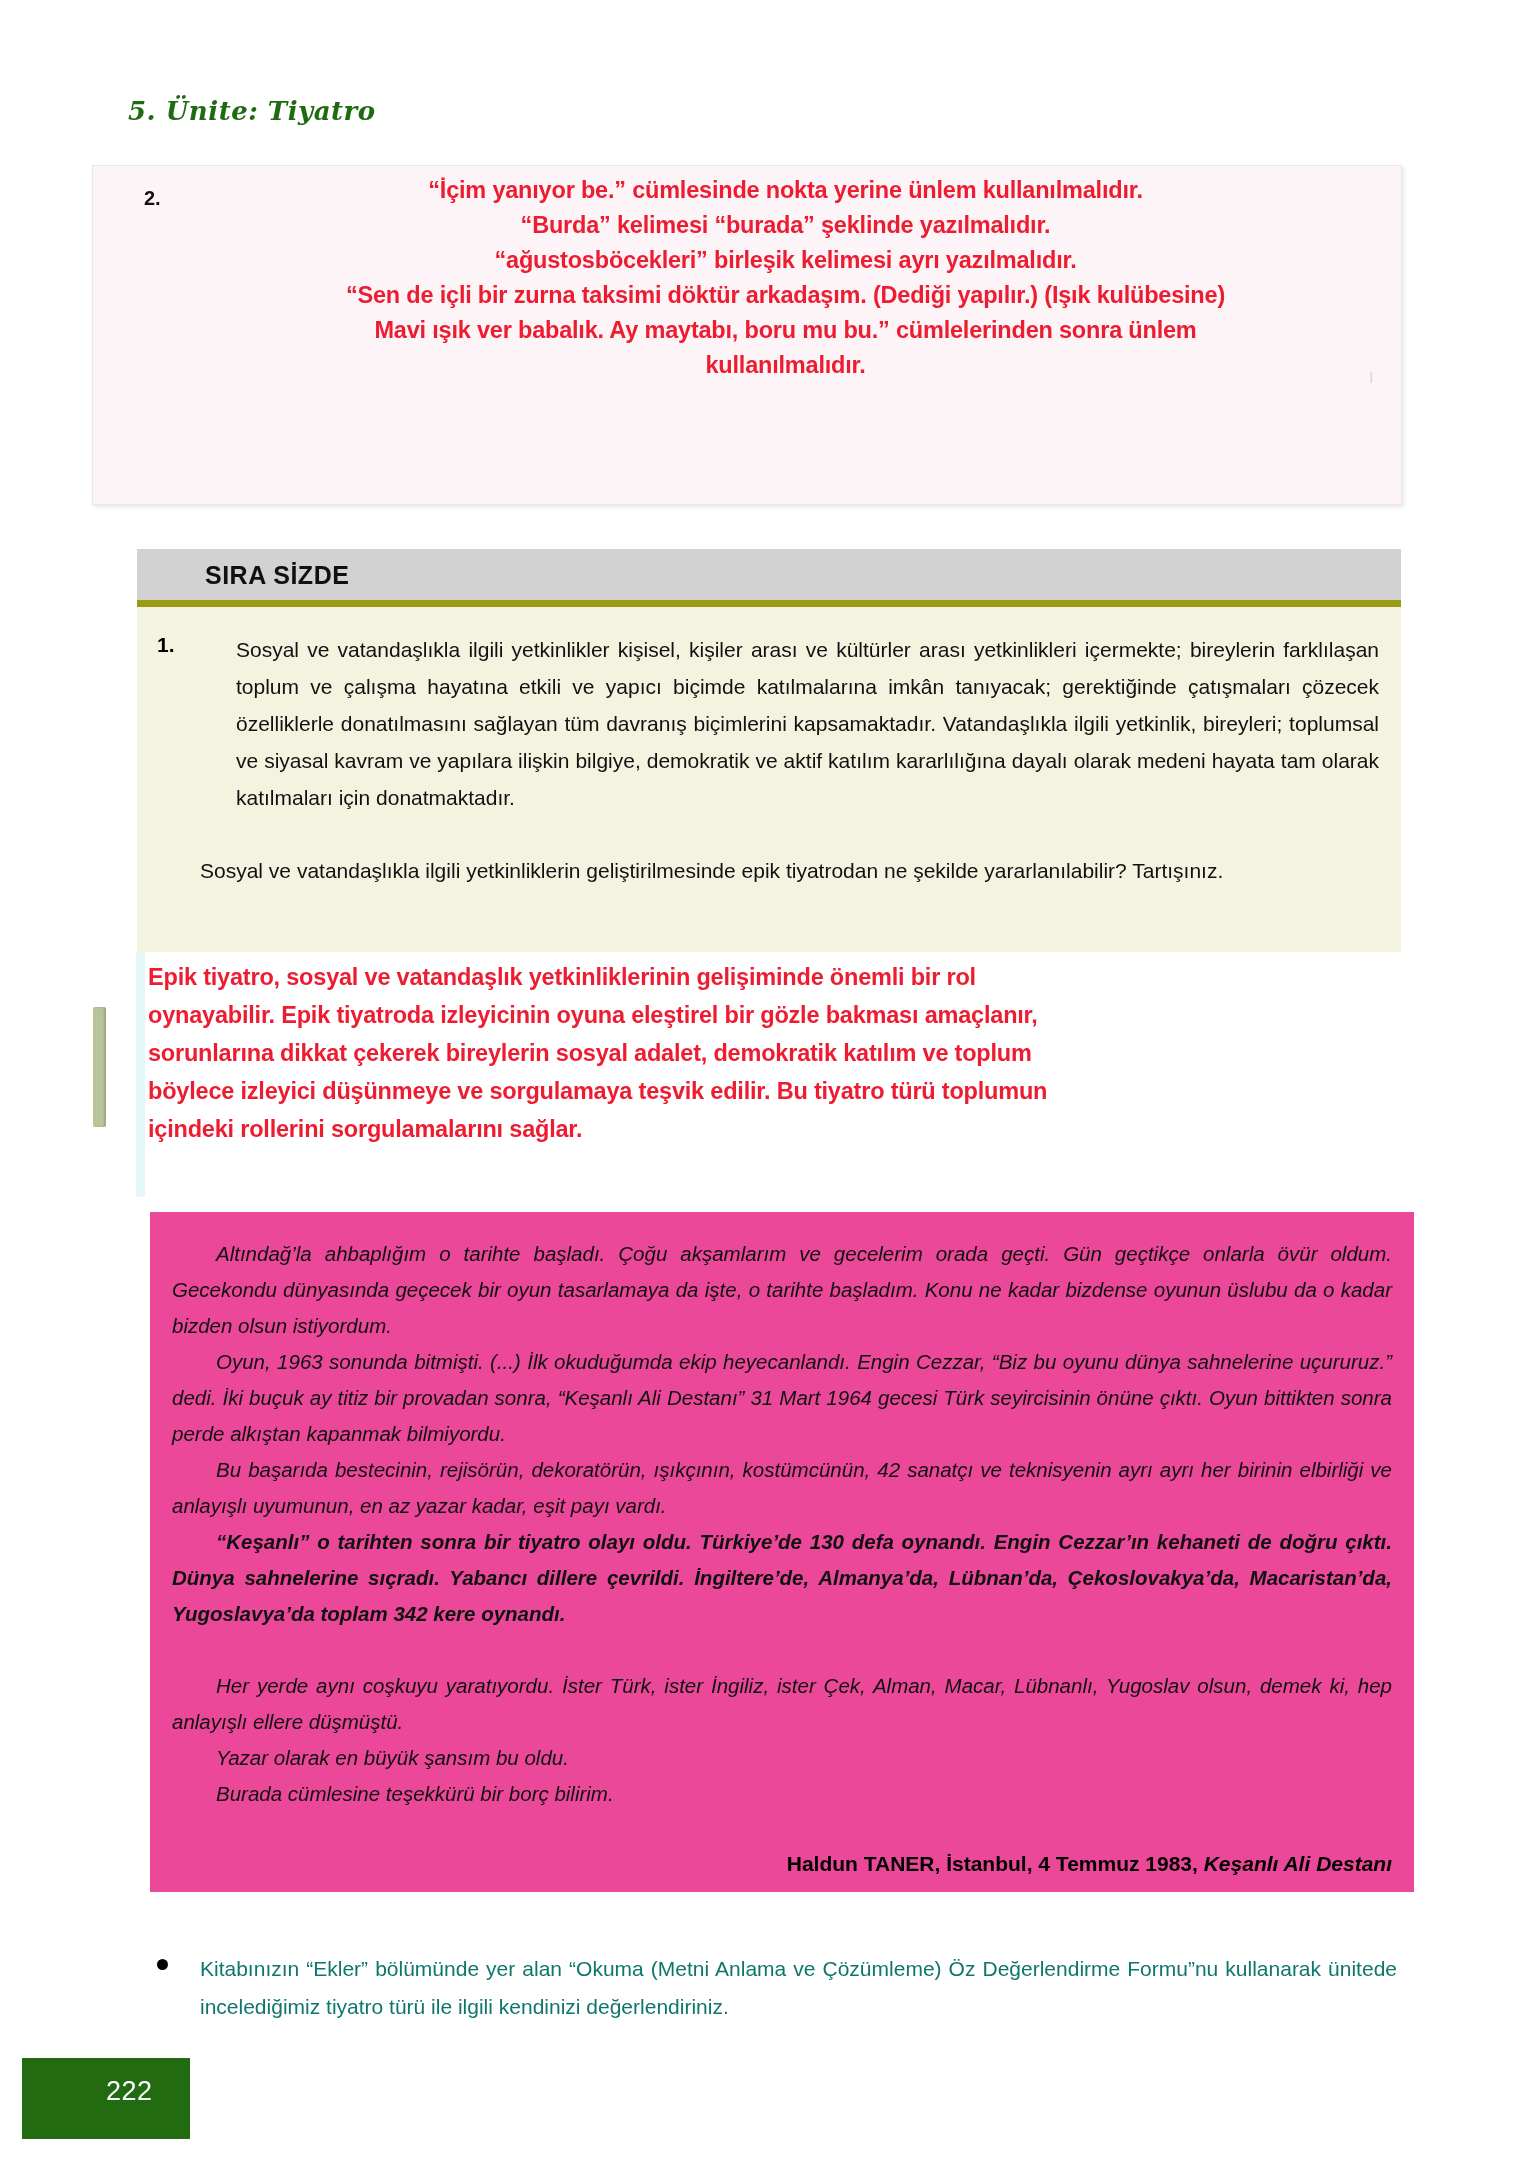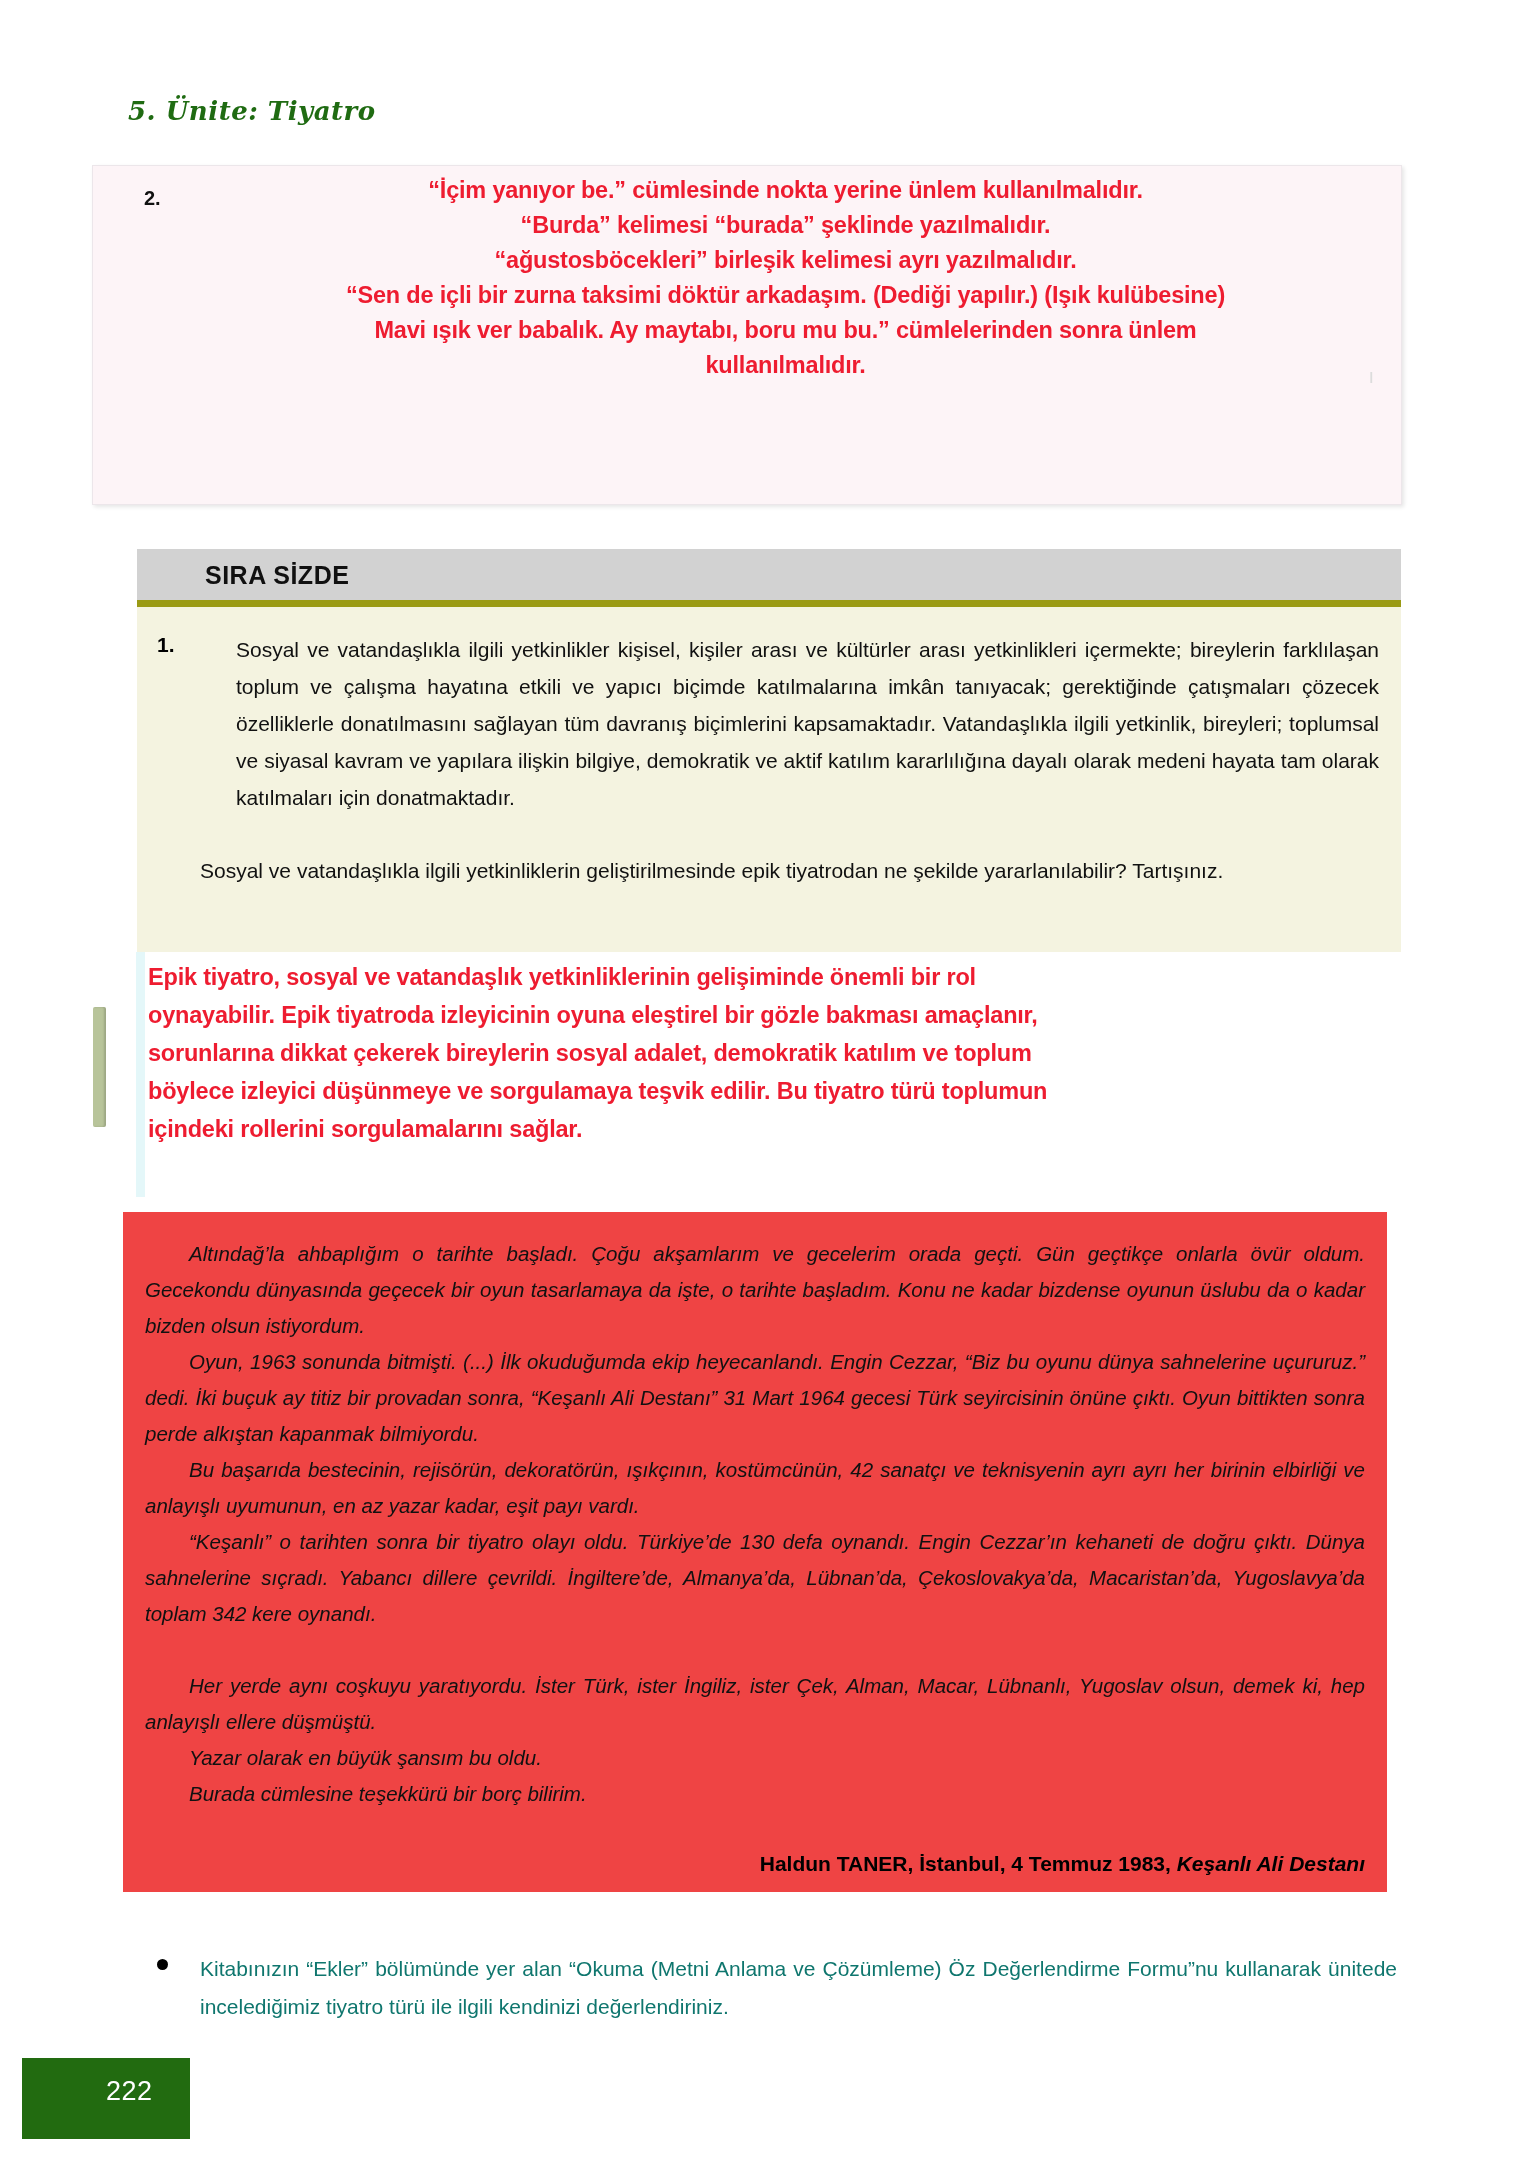--- a/index.html
+++ b/index.html
@@ -173,25 +173,25 @@
     font-size: 23.5px;
     line-height: 38px;
     color: #ee1c30;
     letter-spacing: -0.2px;
   }
   .ans-red div { white-space: nowrap; }
 
   
   .excerpt {
     position: absolute;
-    left: 123px;
+    left: 150px;
     top: 1212px;
     width: 1264px;
     height: 680px;
-    background: #ef4444;
+    background: #ec4899;
   }
   .ex-p {
     position: absolute;
     left: 22px;
     right: 22px;
     font-size: 20.5px;
     line-height: 36px;
     font-style: italic;
     text-align: justify;
     color: #111;
@@ -297,21 +297,21 @@
     <div>oynayabilir. Epik tiyatroda izleyicinin oyuna eleştirel bir gözle bakması amaçlanır,</div>
     <div>sorunlarına dikkat çekerek bireylerin sosyal adalet, demokratik katılım ve toplum</div>
     <div>böylece izleyici düşünmeye ve sorgulamaya teşvik edilir. Bu tiyatro türü toplumun</div>
     <div>içindeki rollerini sorgulamalarını sağlar.</div>
   </div>
 
   <div class="excerpt">
     <div class="ex-p" style="top:24px;">Altındağ’la ahbaplığım o tarihte başladı. Çoğu akşamlarım ve gecelerim orada geçti. Gün geçtikçe onlarla övür oldum. Gecekondu dünyasında geçecek bir oyun tasarlamaya da işte, o tarihte başladım. Konu ne kadar bizdense oyunun üslubu da o kadar bizden olsun istiyordum.</div>
     <div class="ex-p" style="top:132px;">Oyun, 1963 sonunda bitmişti. (...) İlk okuduğumda ekip heyecanlandı. Engin Cezzar, “Biz bu oyunu dünya sahnelerine uçururuz.” dedi. İki buçuk ay titiz bir provadan sonra, “Keşanlı Ali Destanı” 31 Mart 1964 gecesi Türk seyircisinin önüne çıktı. Oyun bittikten sonra perde alkıştan kapanmak bilmiyordu.</div>
     <div class="ex-p" style="top:240px;">Bu başarıda bestecinin, rejisörün, dekoratörün, ışıkçının, kostümcünün, 42 sanatçı ve teknisyenin ayrı ayrı her birinin elbirliği ve anlayışlı uyumunun, en az yazar kadar, eşit payı vardı.</div>
-    <div class="ex-p" style="top:312px;">“Keşanlı” o tarihten sonra bir tiyatro olayı oldu. Türkiye’de 130 defa oynandı. Engin Cezzar’ın kehaneti de doğru çıktı. Dünya sahnelerine sıçradı. Yabancı dillere çevrildi. İngiltere’de, Almanya’da, Lübnan’da, Çekoslovakya’da, Macaristan’da, Yugoslavya’da toplam 342 kere oynandı.</div>
+    <div class="ex-p" style="top:312px;font-weight:bold;">“Keşanlı” o tarihten sonra bir tiyatro olayı oldu. Türkiye’de 130 defa oynandı. Engin Cezzar’ın kehaneti de doğru çıktı. Dünya sahnelerine sıçradı. Yabancı dillere çevrildi. İngiltere’de, Almanya’da, Lübnan’da, Çekoslovakya’da, Macaristan’da, Yugoslavya’da toplam 342 kere oynandı.</div>
     <div class="ex-p" style="top:456px;">Her yerde aynı coşkuyu yaratıyordu. İster Türk, ister İngiliz, ister Çek, Alman, Macar, Lübnanlı, Yugoslav olsun, demek ki, hep anlayışlı ellere düşmüştü.</div>
     <div class="ex-p" style="top:528px;">Yazar olarak en büyük şansım bu oldu.</div>
     <div class="ex-p" style="top:564px;">Burada cümlesine teşekkürü bir borç bilirim.</div>
 
     <div class="ex-credit">
       <span>Haldun TANER, İstanbul, 4 Temmuz 1983, </span><span class="work">Keşanlı Ali Destanı</span>
     </div>
   </div>
 
   <div class="bullet-row">

